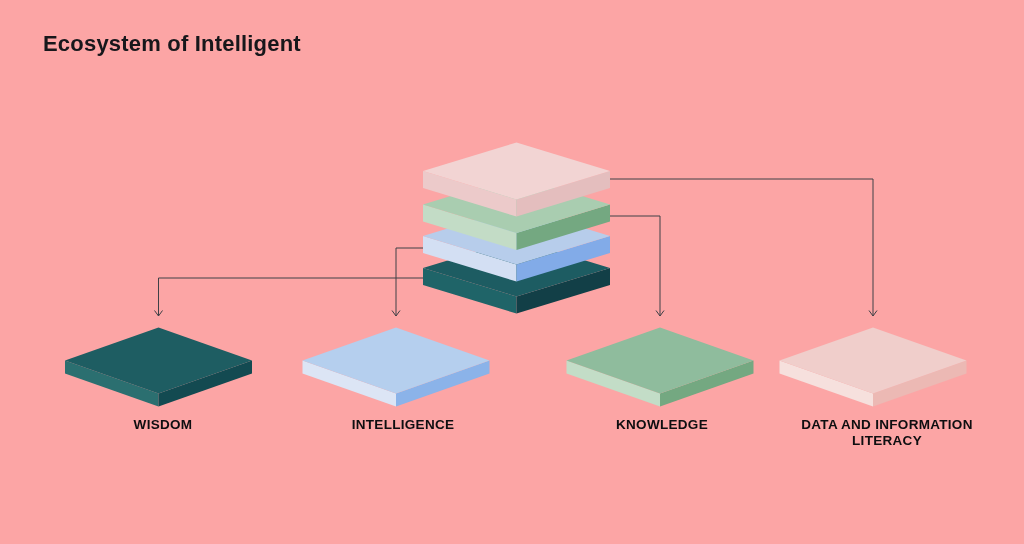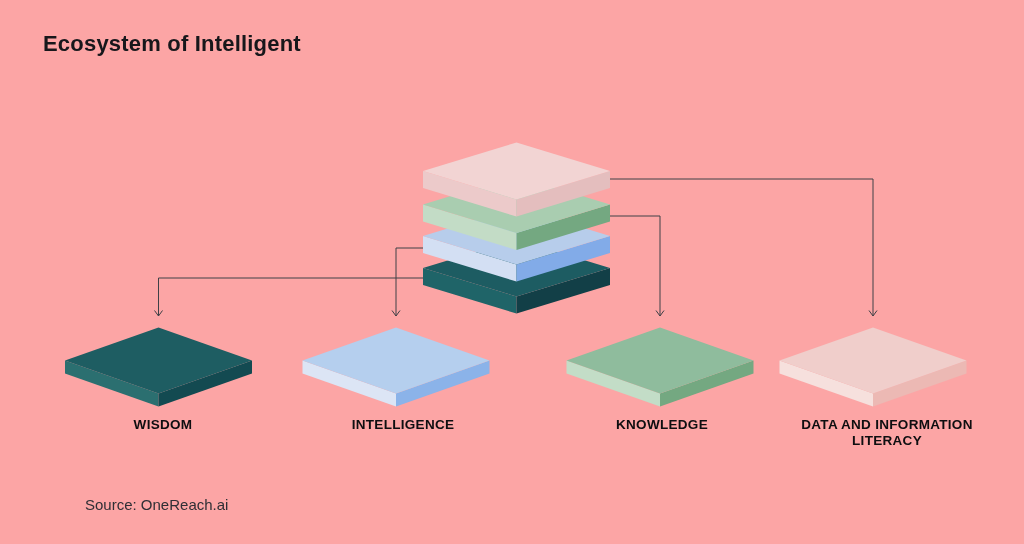--- a/index.html
+++ b/index.html
@@ -103,15 +103,14 @@
         <polygon points="966.5,360.5 873,393.5 873,406.5 966.5,373.5" fill="#ecb9b4"></polygon>
         <polygon points="873,327.5 966.5,360.5 873,393.5 779.5,360.5" fill="#f0cecb"></polygon>
       </g>
     </svg>
 
   <div class="pillar-label" style="left: 308px;">INTELLIGENCE</div>
   <div class="pillar-label" style="left: 68px;">WISDOM</div>
   <div class="pillar-label" style="left: 567px;">KNOWLEDGE</div>
   <div class="pillar-label" style="left: 792px;">DATA AND INFORMATION LITERACY</div>
 
-  <div class="source"><span>Source: OneReach.ai</span></div>
 
 </div>
 
 </body></html>

